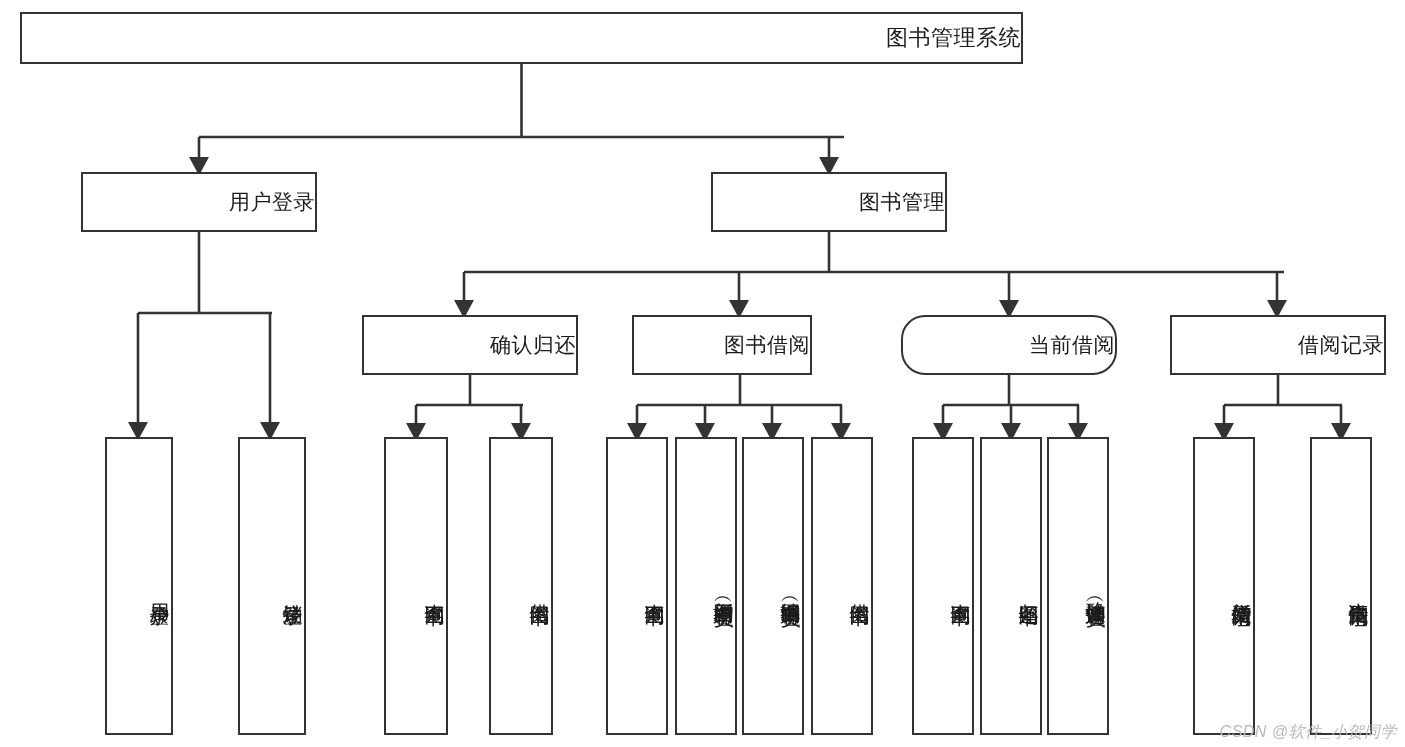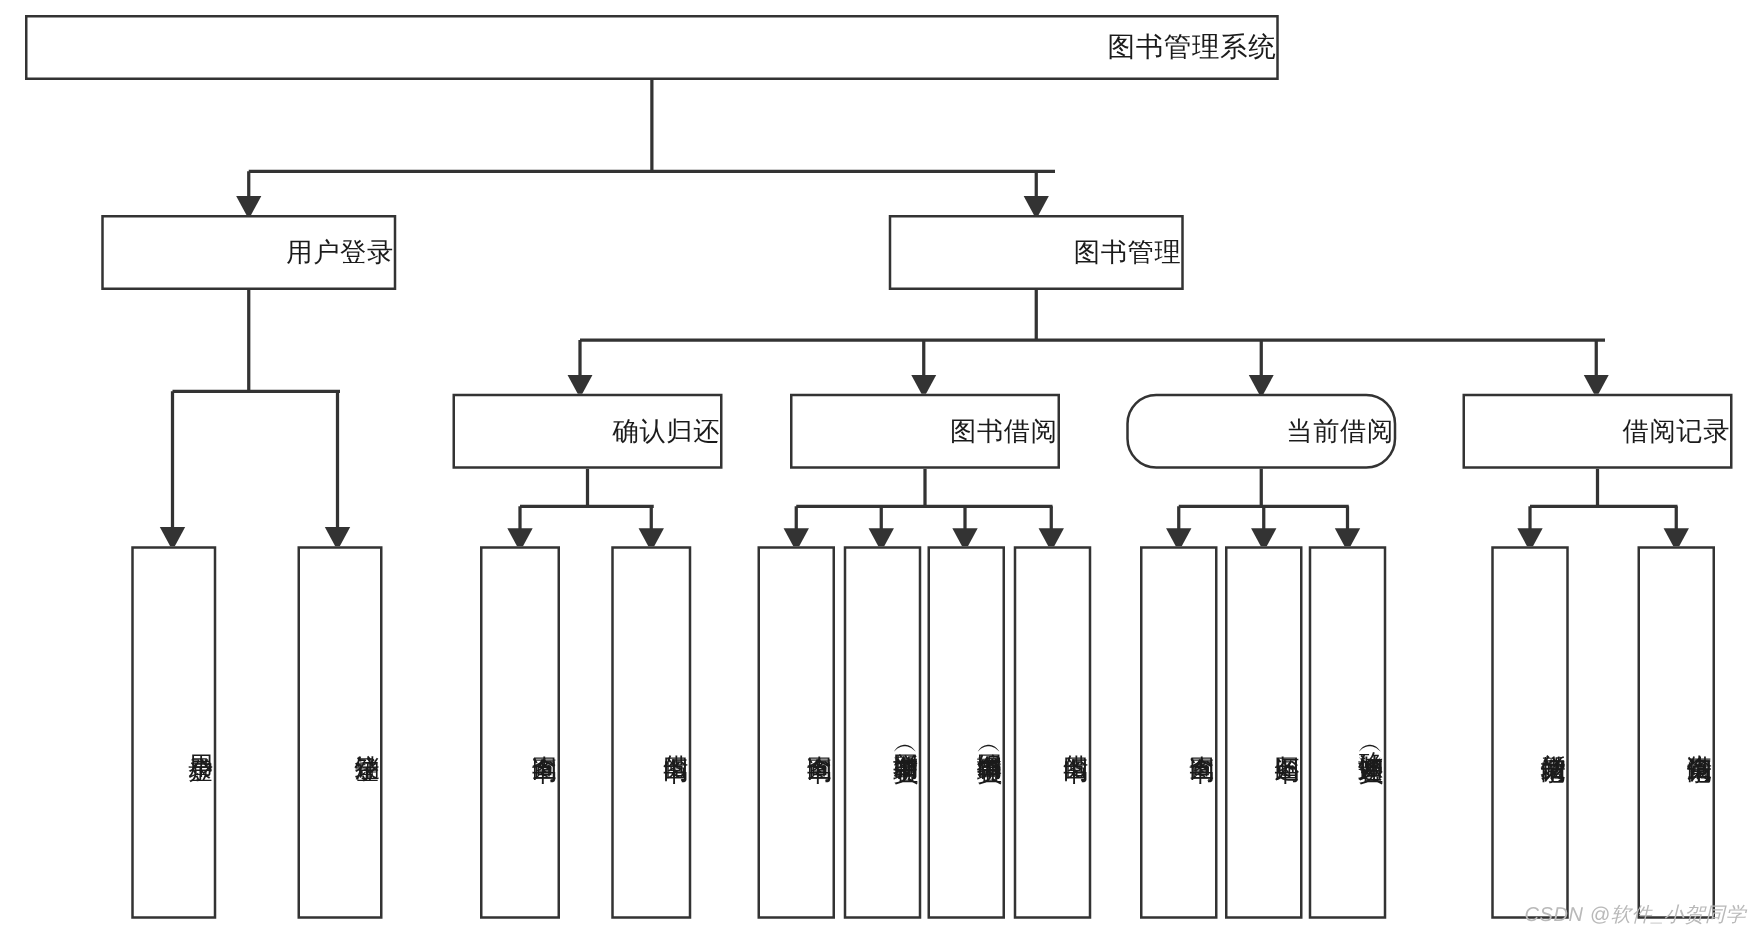--- a/index.html
+++ b/index.html
@@ -135,21 +135,21 @@
   <div class="node node-h" style="left:81px; top:172px; width:236px; height:60px;">
     <span>用户登录</span>
   </div>
   <div class="node node-h" style="left:711px; top:172px; width:236px; height:60px;">
     <span>图书管理</span>
   </div>
 
   <div class="node node-h" style="left:362px; top:315px; width:216px; height:60px;">
     <span>确认归还</span>
   </div>
-  <div class="node node-h" style="left:632px; top:315px; width:216px; height:60px;">
+  <div class="node node-h" style="left:632px; top:315px; width:180px; height:60px;">
     <span>图书借阅</span>
   </div>
   <div class="node node-h" style="left:901px; top:315px; width:216px; height:60px;border-radius:24px;">
     <span>当前借阅</span>
   </div>
   <div class="node node-h" style="left:1170px; top:315px; width:216px; height:60px;padding-left:20px;">
     <span>借阅记录</span>
   </div>
 
   <div class="node node-v" style="left:105px; top:437px; width:68px; height:298px;">

